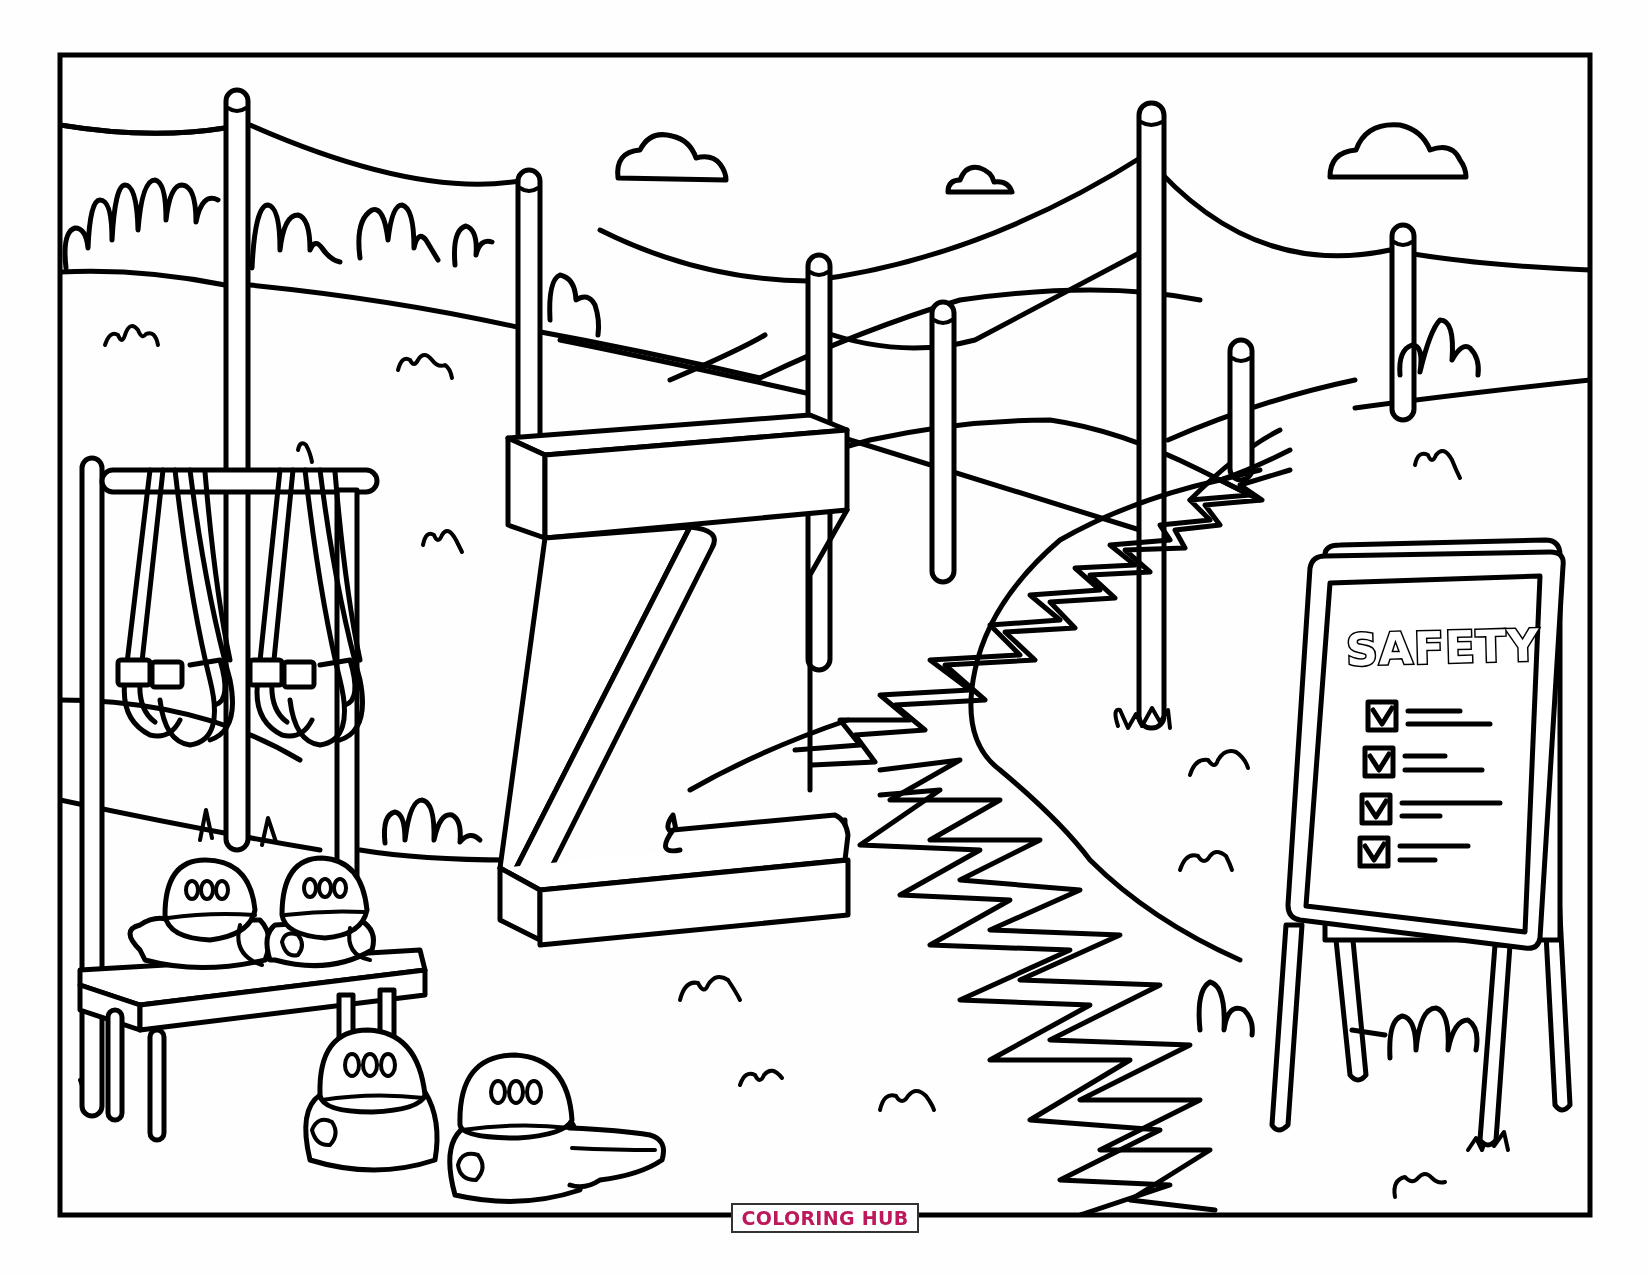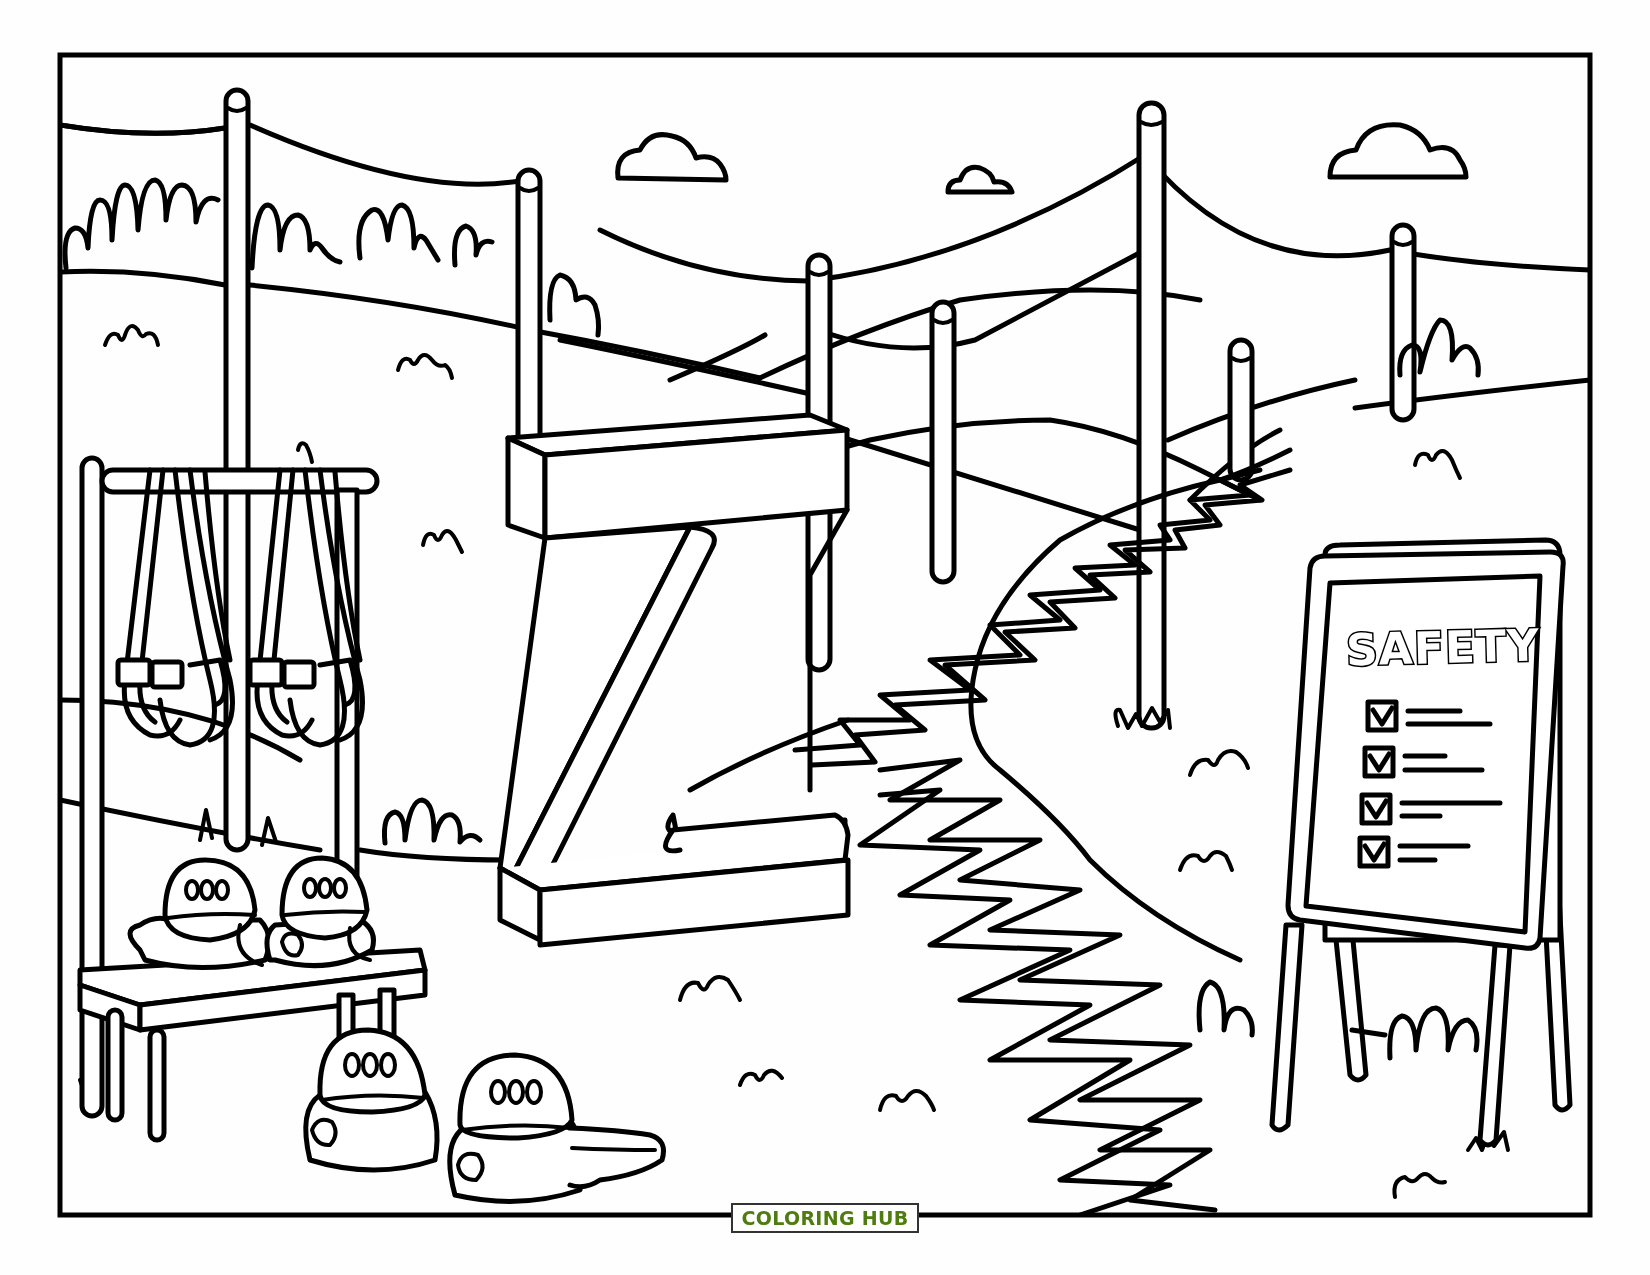--- a/index.html
+++ b/index.html
@@ -7,21 +7,21 @@
   #page { position: absolute; left: 0; top: 0; width: 1650px; height: 1275px; background: #fefefe; }
   svg { position: absolute; left: 0; top: 0; }
   .ln { fill: none; stroke: #000; stroke-width: 5; stroke-linecap: round; stroke-linejoin: round; }
   .lnw { fill: #fff; stroke: #000; stroke-width: 5; stroke-linecap: round; stroke-linejoin: round; }
   .thin { fill: none; stroke: #000; stroke-width: 4; stroke-linecap: round; stroke-linejoin: round; }
   .frame { fill: none; stroke: #000; stroke-width: 5; }
   #brand {
     position: absolute; left: 731px; top: 1203px; width: 188px; height: 30px;
     background: #fff; border: 2px solid #333; box-sizing: border-box;
     display: flex; align-items: center; justify-content: center;
-    font-family: "DejaVu Sans", sans-serif; font-weight: bold; font-size: 19px; color: #4d7c0f; letter-spacing: 0.3px;
+    font-family: "DejaVu Sans", sans-serif; font-weight: bold; font-size: 19px; color: #be185d; letter-spacing: 0.3px;
   }
   #sign-title {
     position: absolute; left: 1346px; top: 622px; width: 186px; text-align: center;
     font-family: "DejaVu Sans", sans-serif; font-weight: bold; font-size: 44px;
     color: #fff; -webkit-text-stroke: 3px #000; letter-spacing: 1px;
     transform: rotate(-1.5deg);
     paint-order: stroke fill;
   }
 </style>
 </head>

